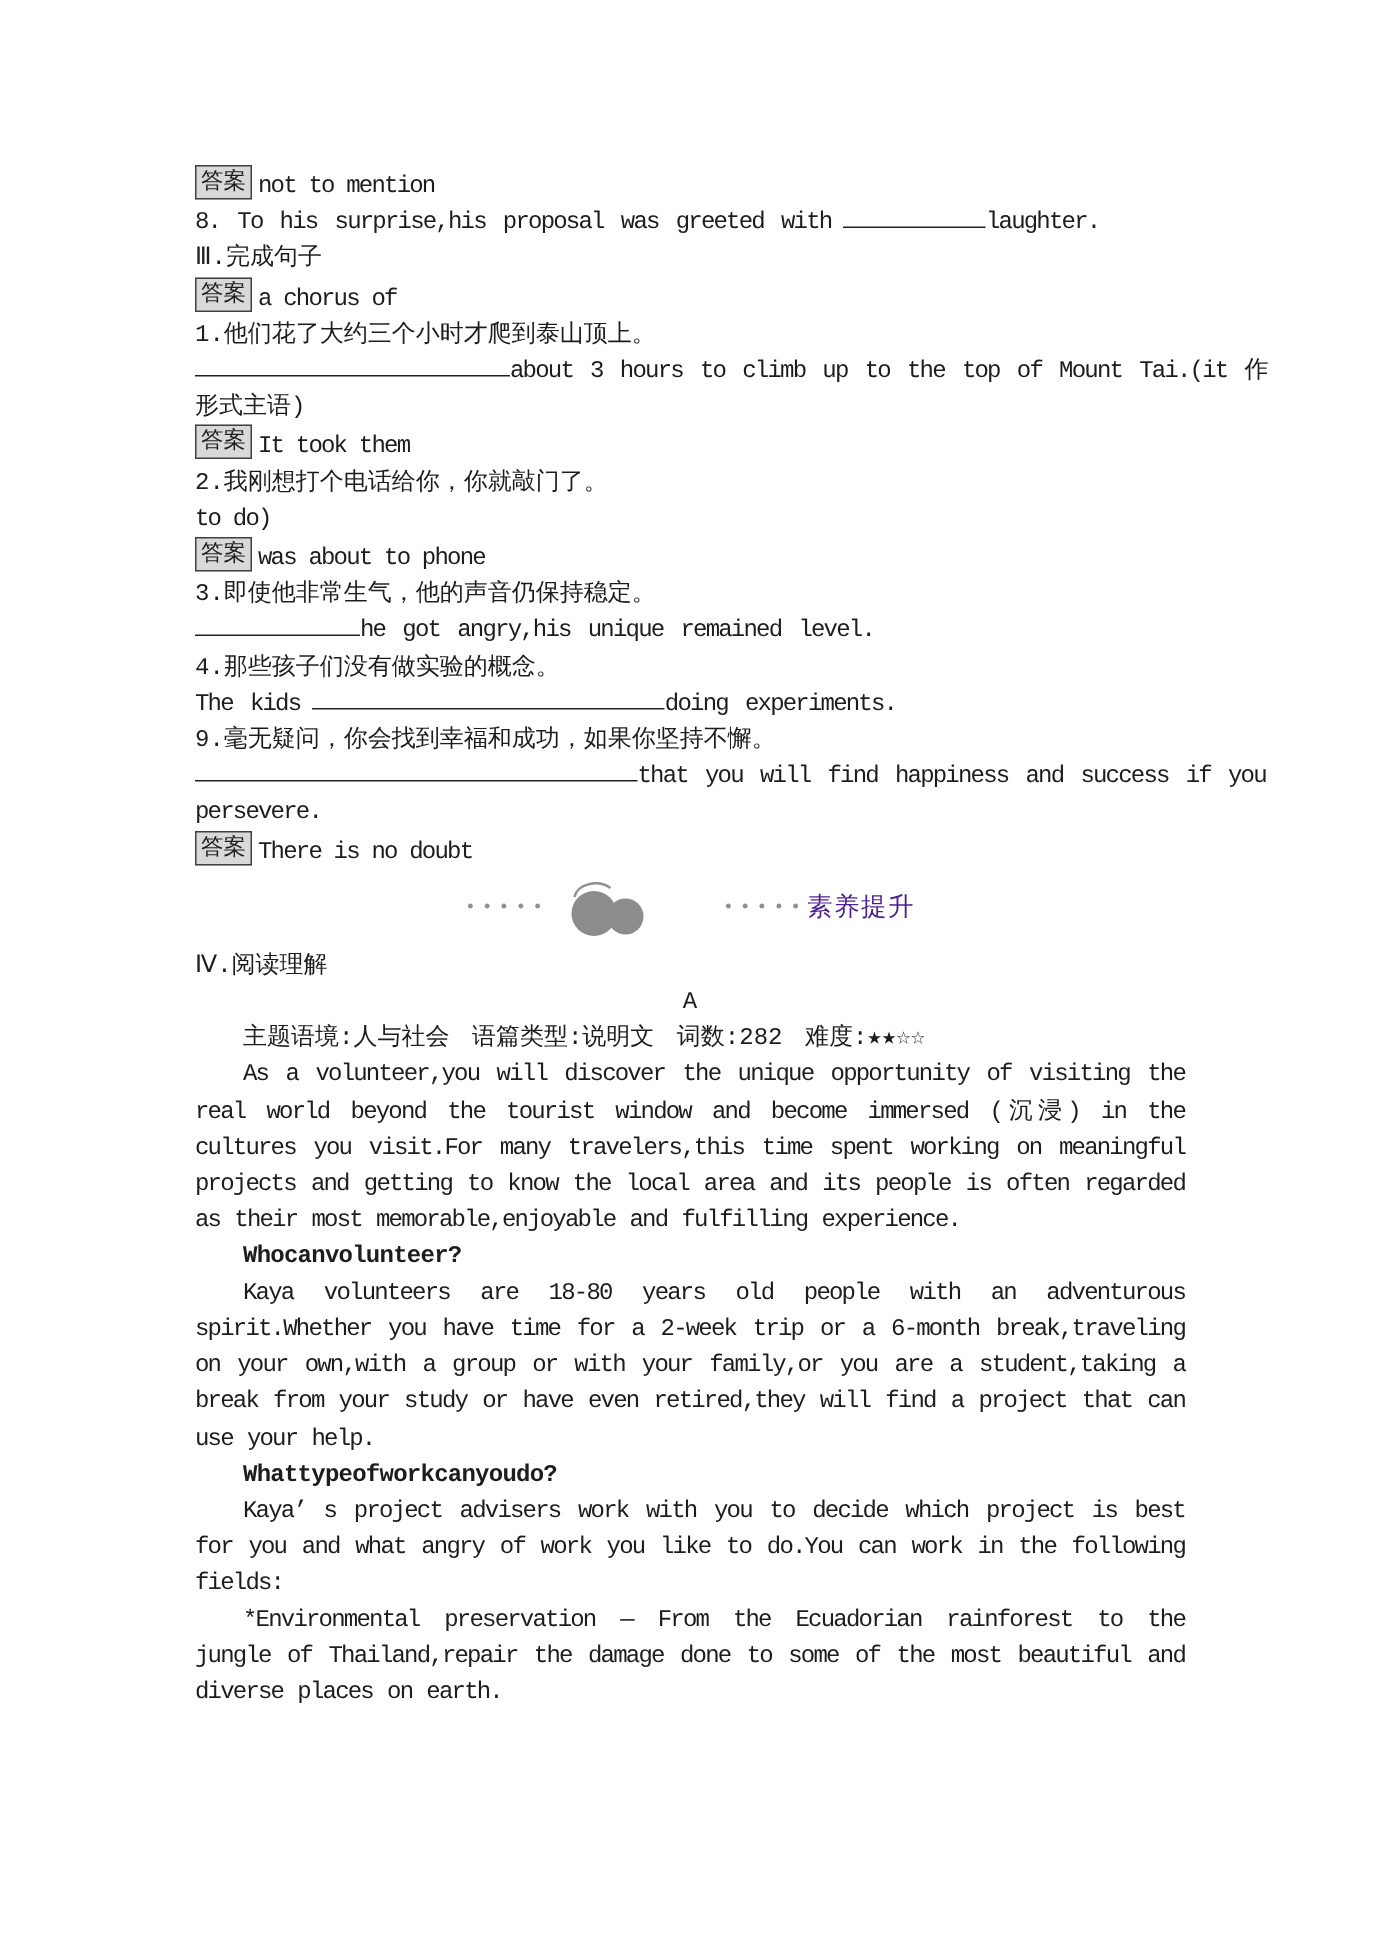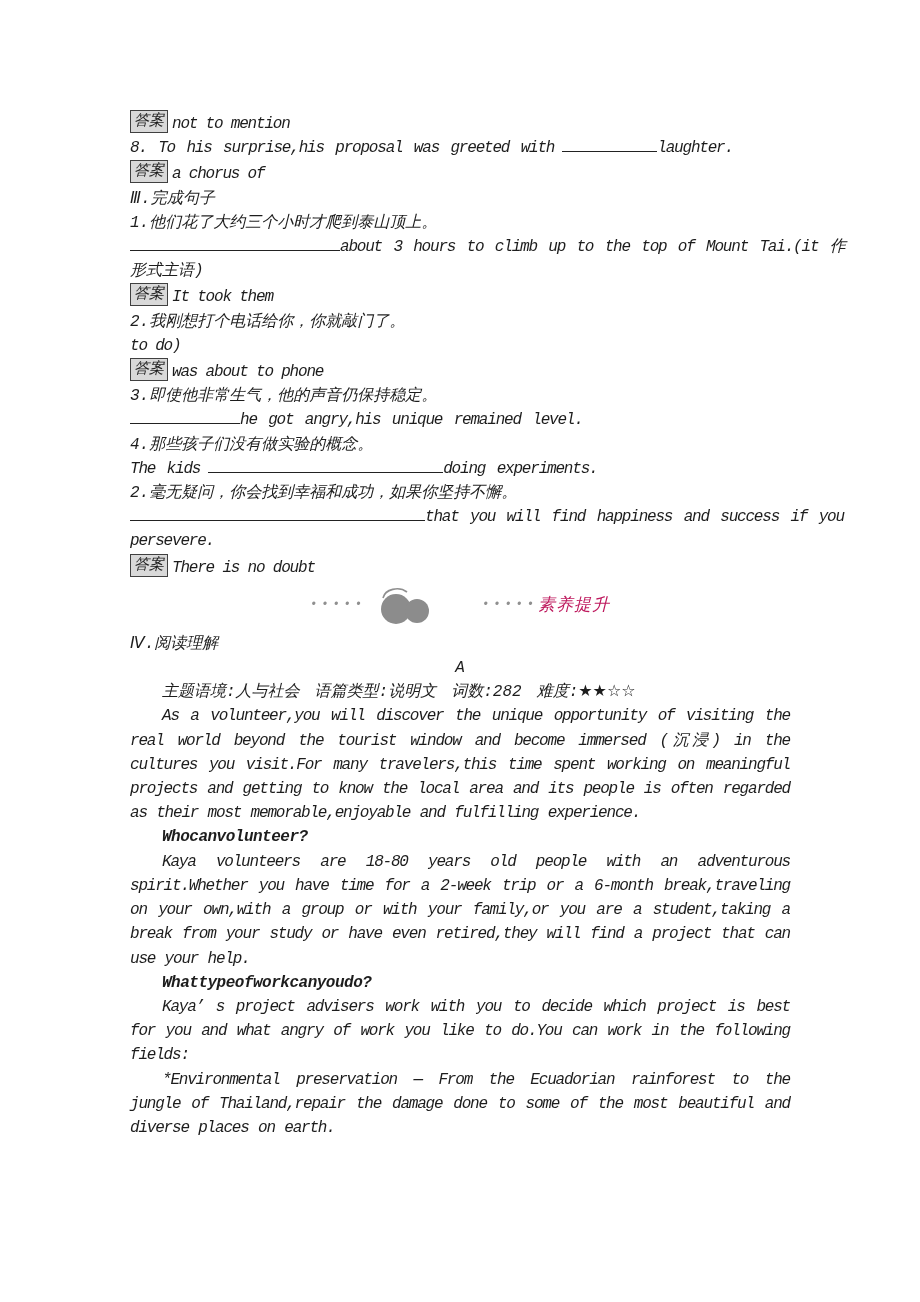--- a/index.html
+++ b/index.html
@@ -2,21 +2,20 @@
 <html><head>
 <meta charset="utf-8">
 <style>
   * { box-sizing: border-box; }
   html,body { margin:0; padding:0; background:#ffffff; }
   .page {
     position:relative; width:920px; height:1302px; overflow:hidden;
     background:#ffffff; color:#1d1d1d;
     font-family:"Liberation Mono","DejaVu Sans Mono","DejaVu Sans",monospace;
     font-size:16px;
-    font-style:italic;
   }
   .content { padding:110px 130px 0 130px; }
   .line { line-height:24.2px; white-space:nowrap; letter-spacing:-1.2px; }
   .zh { letter-spacing:0; }
   .ans-box {
     display:inline-block; letter-spacing:0; background:#d9d9d9;
     border:1px solid #404040; height:23px; line-height:21px;
     padding:0 3px; margin-right:4px; vertical-align:text-bottom; font-size:15px;
   }
   .blank { display:inline-block; height:16px; border-bottom:1px solid #222222; vertical-align:baseline; }
@@ -27,41 +26,41 @@
     line-height:24.2px; letter-spacing:-1.2px; word-spacing:1px;
   }
   .heading { font-weight:bold; padding-left:32px; line-height:24.2px; letter-spacing:-0.5px; }
   .center { text-align:center; letter-spacing:0; }
   .meta { padding-left:32px; white-space:nowrap; letter-spacing:0; line-height:24.2px; }
   .meta span { margin-right:15px; }
   .divider { display:flex; align-items:center; justify-content:center; height:46px; margin:2px 0 4px; }
   .dots { color:#8f8f8f; font-size:12px; letter-spacing:4px; line-height:1; }
   .dots.right { margin-left:46px; }
   .circles { margin:0 4px 0 8px; display:block; }
-  .divider-label { color:#be185d; font-size:17px; letter-spacing:1px; }
+  .divider-label { color:#4c1d95; font-size:17px; letter-spacing:1px; }
 </style>
 </head>
 <body>
 
 <div class="page">
   <div class="content">
 
     <div class="line">
       <span class="ans-box">答案</span><span>not to mention</span>
     </div>
 
     <div class="line wide">
       <span>8. To his surprise,his proposal was greeted with</span><span class="blank ml" style="width:95px"></span><span>laughter.</span>
     </div>
 
+    <div class="line zh">Ⅲ.完成句子</div>
+
     <div class="line">
       <span class="ans-box">答案</span><span>a chorus of</span>
     </div>
-
-    <div class="line zh">Ⅲ.完成句子</div>
 
     <div class="line zh">1.他们花了大约三个小时才爬到泰山顶上。</div>
     <div class="line wide">
       <span class="blank" style="width:210px"></span><span>about 3 hours to climb up to the top of Mount Tai.(it 作</span>
     </div>
     <div class="line zh">形式主语)</div>
     <div class="line">
       <span class="ans-box">答案</span><span>It took them</span>
     </div>
 
@@ -74,21 +73,21 @@
     <div class="line zh">3.即使他非常生气，他的声音仍保持稳定。</div>
     <div class="line wide">
       <span class="blank" style="width:110px"></span><span>he got angry,his unique remained level.</span>
     </div>
 
     <div class="line zh">4.那些孩子们没有做实验的概念。</div>
     <div class="line wide">
       <span>The kids</span><span class="blank ml" style="width:235px"></span><span>doing experiments.</span>
     </div>
 
-    <div class="line zh">2.毫无疑问，你会找到幸福和成功，如果你坚持不懈。</div>
+    <div class="line zh">9.毫无疑问，你会找到幸福和成功，如果你坚持不懈。</div>
     <div class="line wide">
       <span class="blank" style="width:295px"></span><span>that you will find happiness and success if you</span>
     </div>
     <div class="line">persevere.</div>
     <div class="line">
       <span class="ans-box">答案</span><span>There is no doubt</span>
     </div>
 
     <div class="divider">
       <span class="dots">•••••</span>

